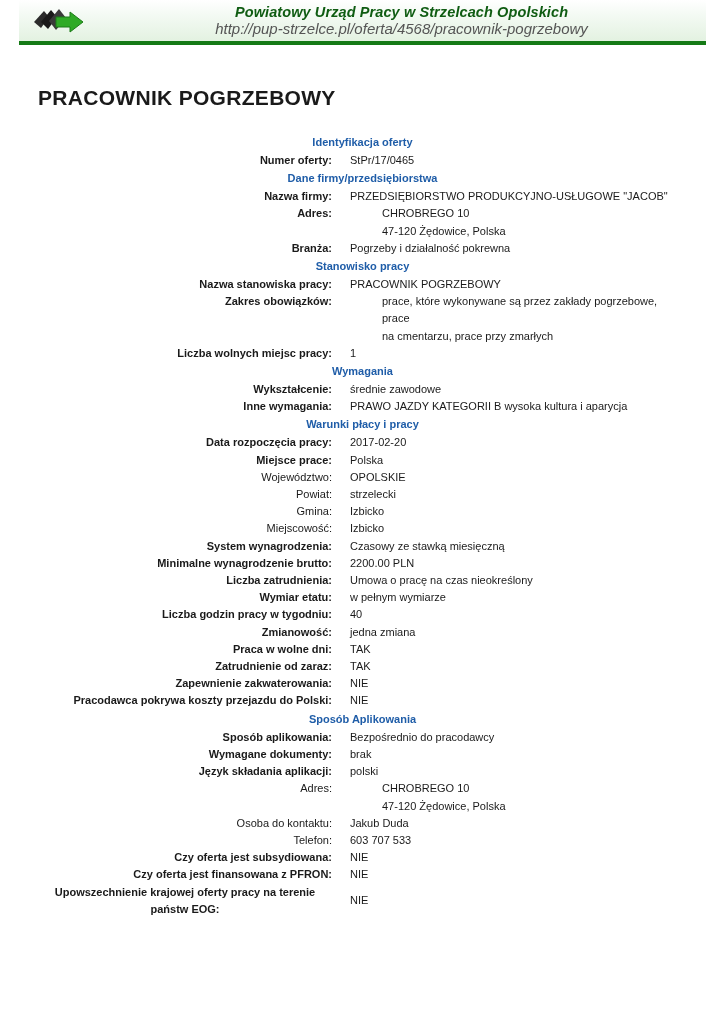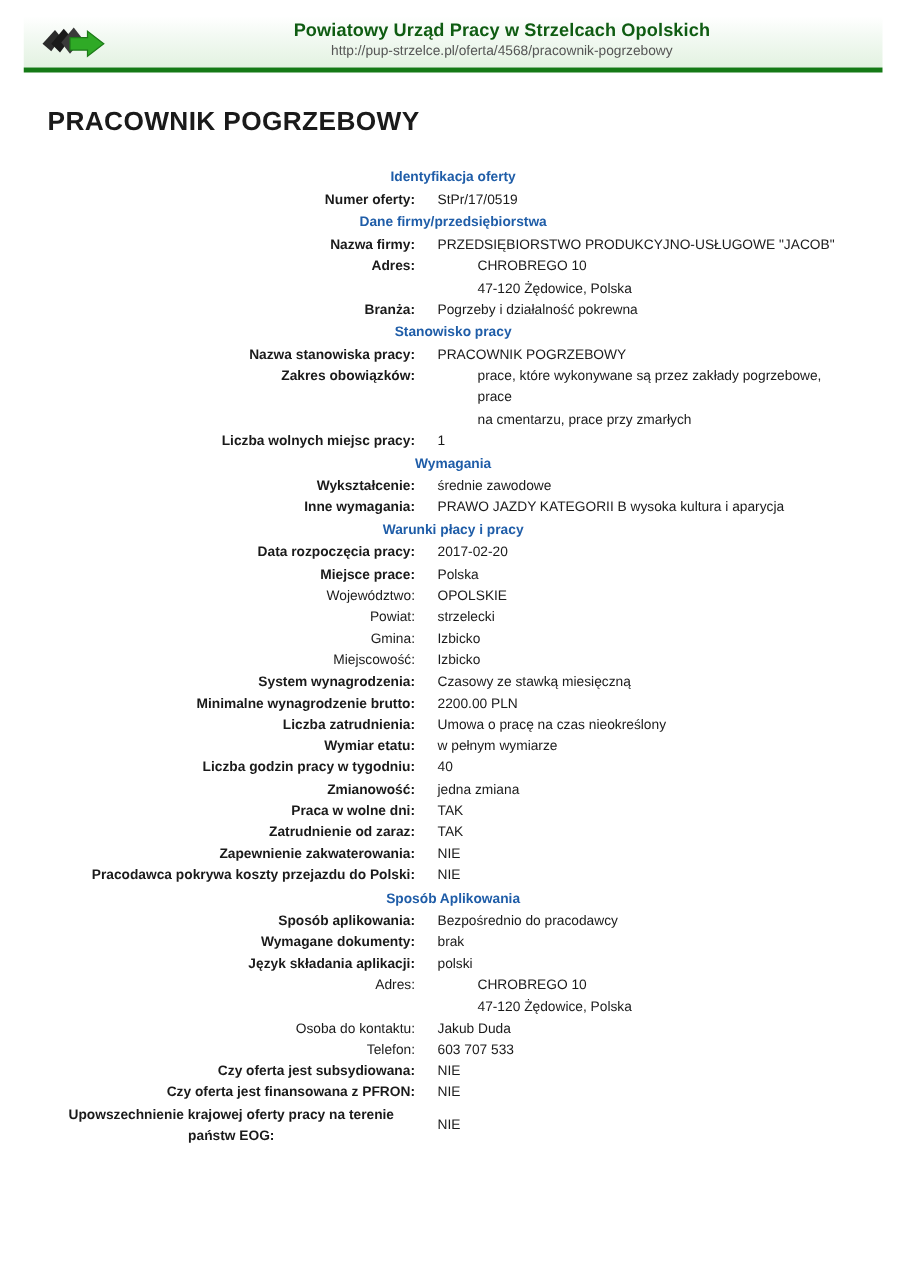--- a/index.html
+++ b/index.html
@@ -13,26 +13,27 @@
     font-family: "Liberation Sans", sans-serif;
     color: #231f20;
     overflow: hidden;
     position: relative;
   }
 
   
   .header-band {
     position: absolute;
     left: 19px;
-    top: 13px;
+    top: 0;
     width: 687px;
     height: 45px;
     background: linear-gradient(to bottom, #ffffff 0%, #f4faf4 35%, #e3f2e1 100%);
     border-bottom: 4px solid #157a16;
     box-sizing: border-box;
+    font-style: italic;
   }
   .header-logo {
     position: absolute;
     left: 11px;
     top: 6px;
     width: 56px;
     height: 32px;
   }
   .header-text {
     position: absolute;
@@ -43,21 +44,21 @@
   }
   .header-title {
     font-size: 14.5px;
     font-weight: bold;
     color: #0f5c12;
     letter-spacing: 0.1px;
     line-height: 18px;
     white-space: nowrap;
   }
   .header-url {
-    font-size: 11px;
+    font-size: 15px;
     color: #555555;
     line-height: 13px;
     margin-top: 1px;
     white-space: nowrap;
   }
 
   
   .page-title {
     position: absolute;
     left: 38px;
@@ -135,21 +136,21 @@
 
 <div class="page-title">PRACOWNIK POGRZEBOWY</div>
 
 <table class="offer-table">
   <tbody id="table-body">
       <tr class="section">
         <td colspan="2">Identyfikacja oferty</td>
       </tr>
       <tr>
         <td class="label">Numer oferty:</td>
-        <td class="value">StPr/17/0519</td>
+        <td class="value">StPr/17/0465</td>
       </tr>
       <tr class="section">
         <td colspan="2">Dane firmy/przedsiębiorstwa</td>
       </tr>
       <tr>
         <td class="label">Nazwa firmy:</td>
         <td class="value">PRZEDSIĘBIORSTWO PRODUKCYJNO-USŁUGOWE "JACOB"</td>
       </tr>
       <tr>
         <td class="label">Adres:</td>

